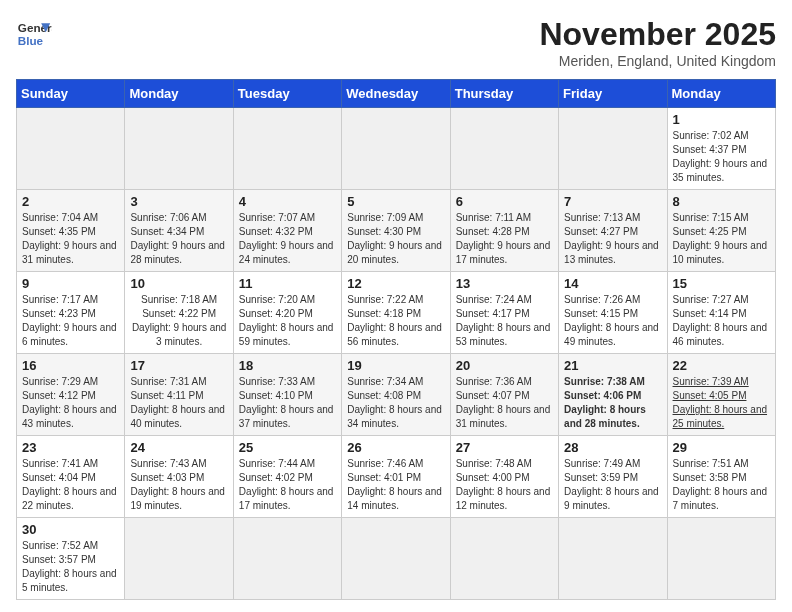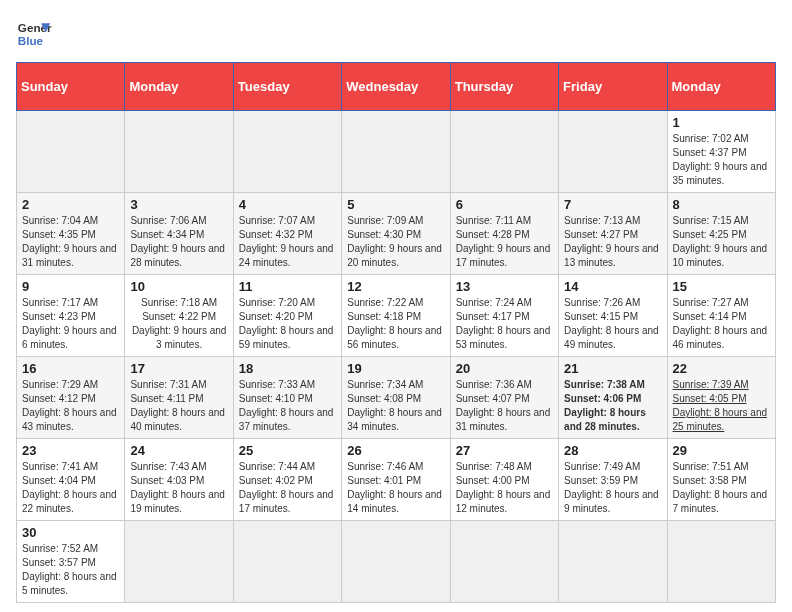--- a/index.html
+++ b/index.html
@@ -36,25 +36,25 @@
     .subtitle {
       font-size: 14px;
       color: #555;
     }
     .calendar {
       width: 100%;
       border-collapse: collapse;
       border: 1px solid #ccc;
     }
     .calendar th {
-      background-color: #ef4444;
+      background-color: #1d4ed8;
       color: #fff;
       font-size: 13px;
       font-weight: bold;
-      padding: 16px 4px;
+      padding: 6px 4px;
       text-align: left;
       border: 1px solid #3a62b0;
     }
     .calendar td {
       vertical-align: top;
       padding: 4px 5px;
       border: 1px solid #ccc;
       width: calc(100% / 7);
       min-height: 70px;
       background: #fff;
@@ -90,20 +90,24 @@
 </head>
 <body>
 
 <div class="header-area">
   <div class="logo">
     <svg class="logo-icon" viewBox="0 0 40 40">
       <text x="2" y="18" font-size="13" font-weight="bold" fill="#333" font-family="Arial">General</text>
       <text x="2" y="32" font-size="13" font-weight="bold" fill="#4472C4" font-family="Arial">Blue</text>
       <polygon points="28,8 38,8 33,18" fill="#4472C4"></polygon>
     </svg>
+  </div>
+  <div class="title-area">
+    <div class="month-title">November 2025</div>
+    <div class="subtitle">Meriden, England, United Kingdom</div>
   </div>
 </div>
 
 <table class="calendar">
   <thead>
     <tr>
     <th>Sunday</th>
         <th>Monday</th>
         <th>Tuesday</th>
         <th>Wednesday</th>

